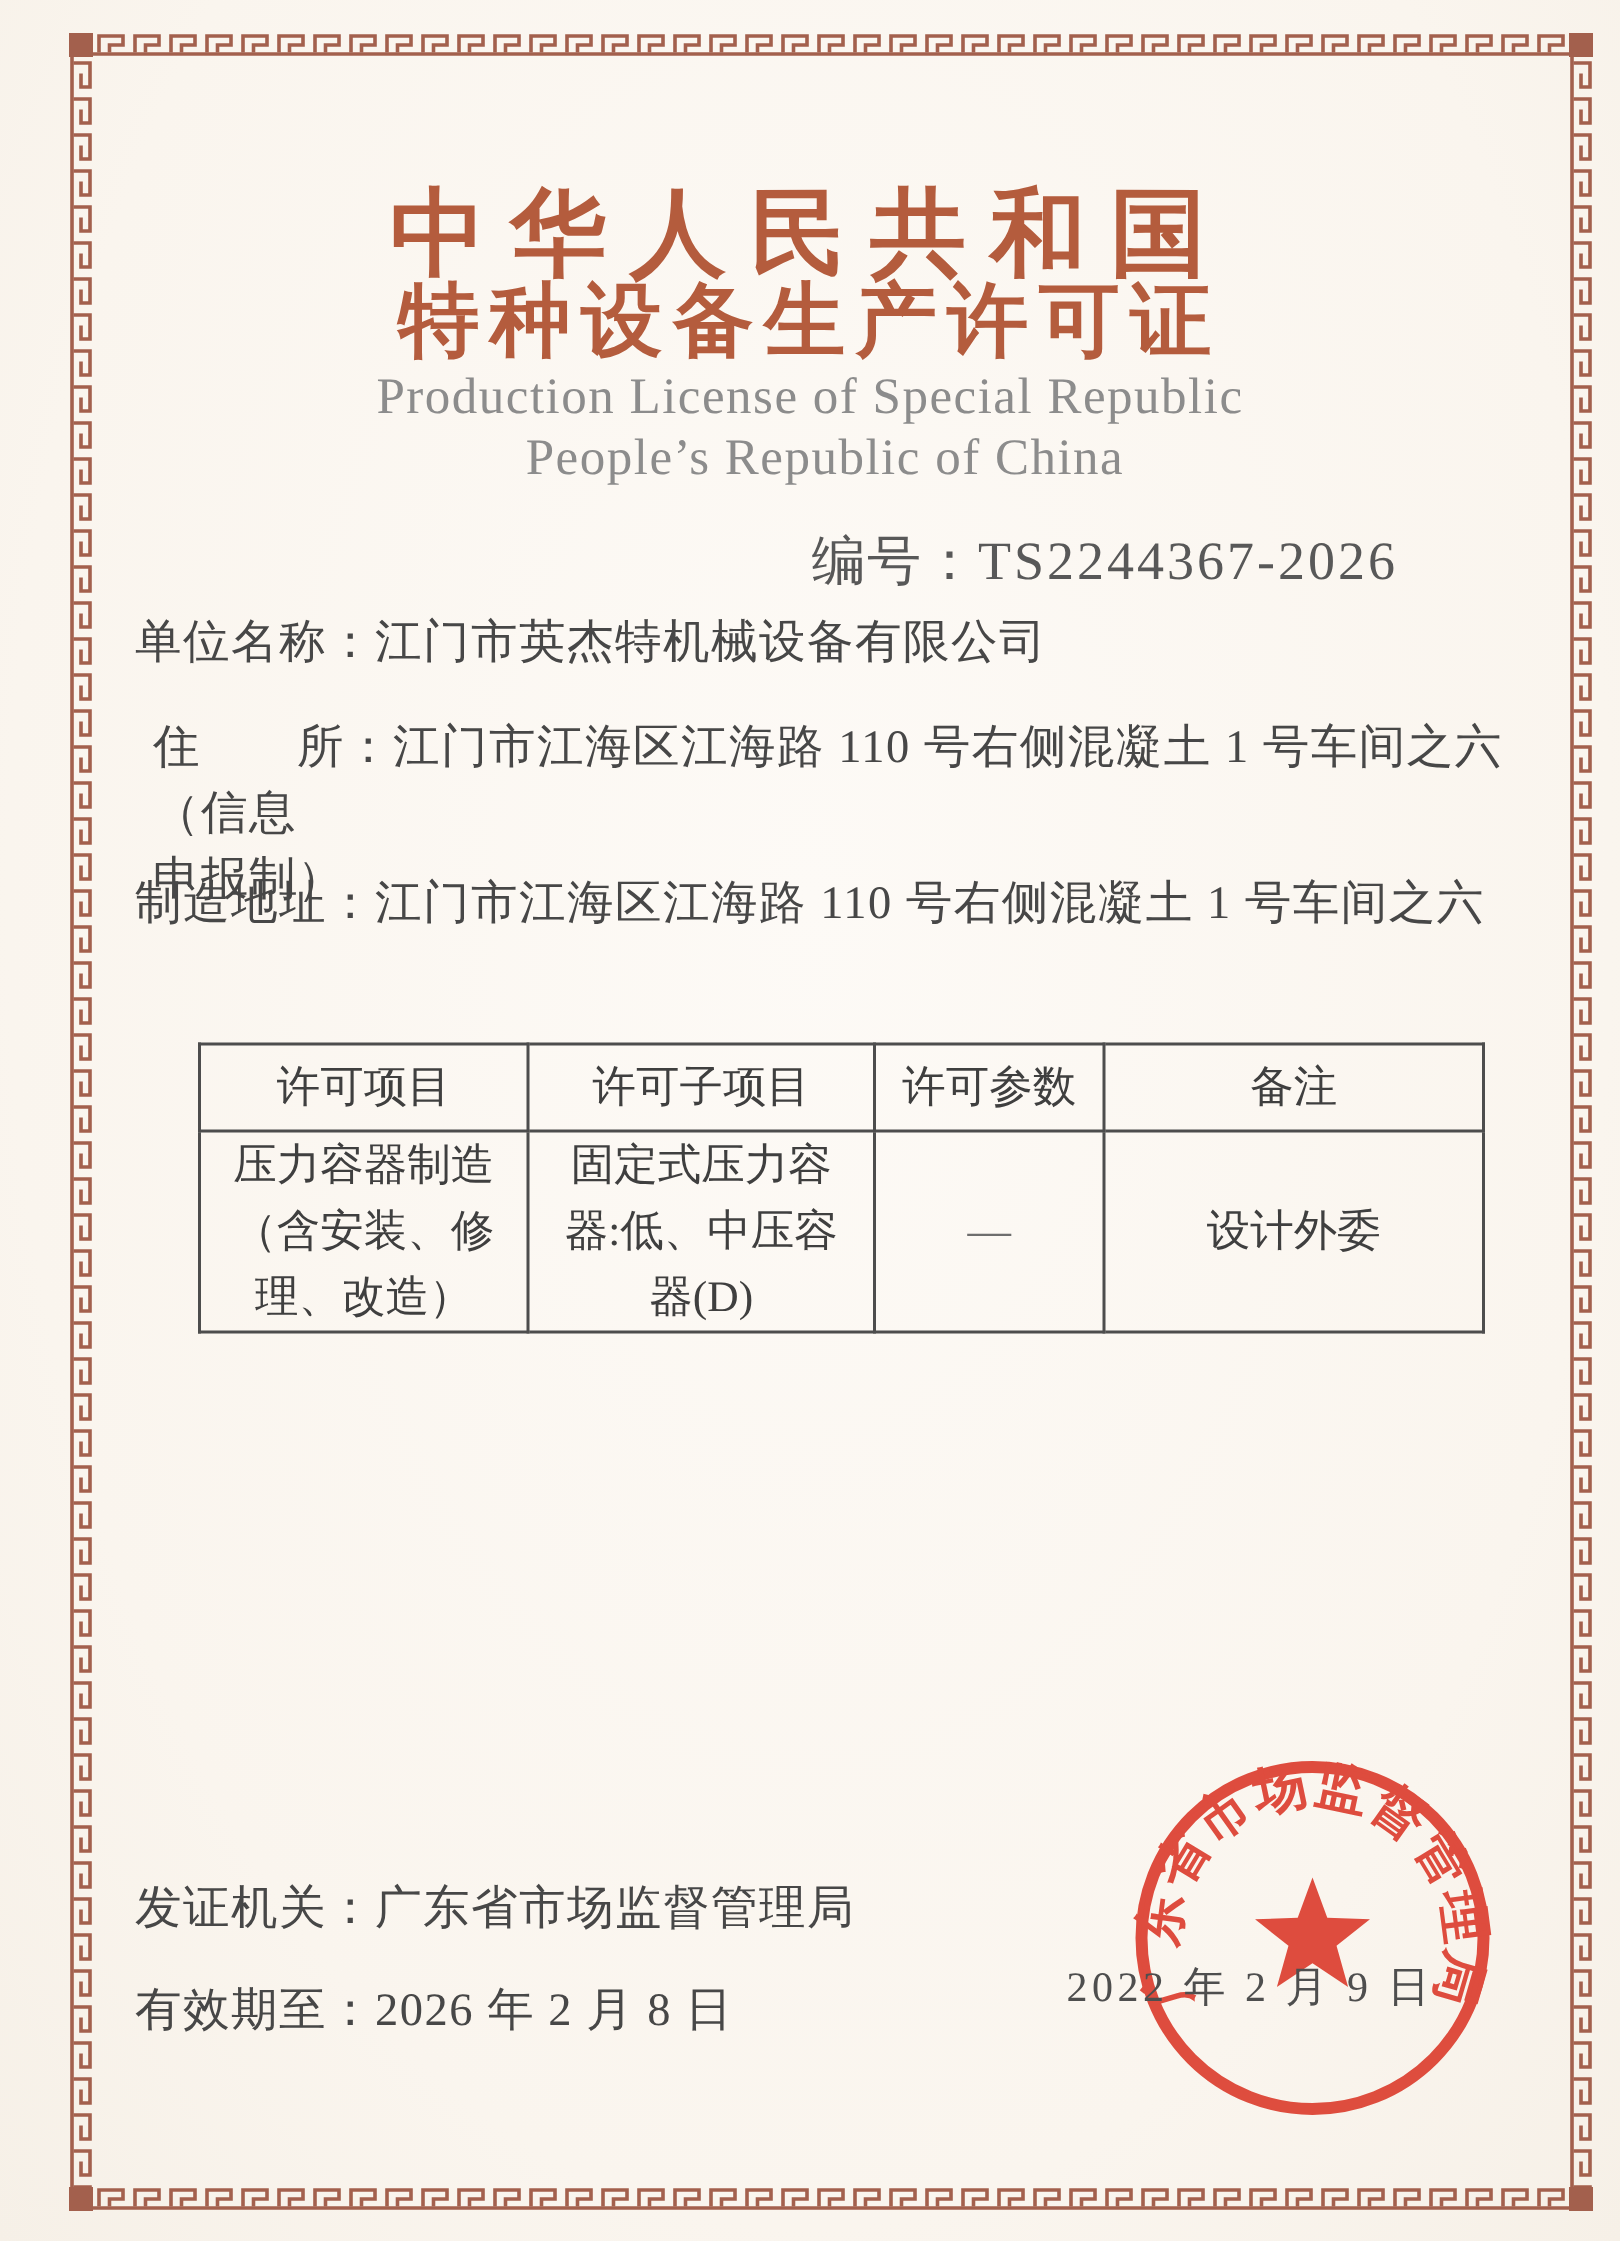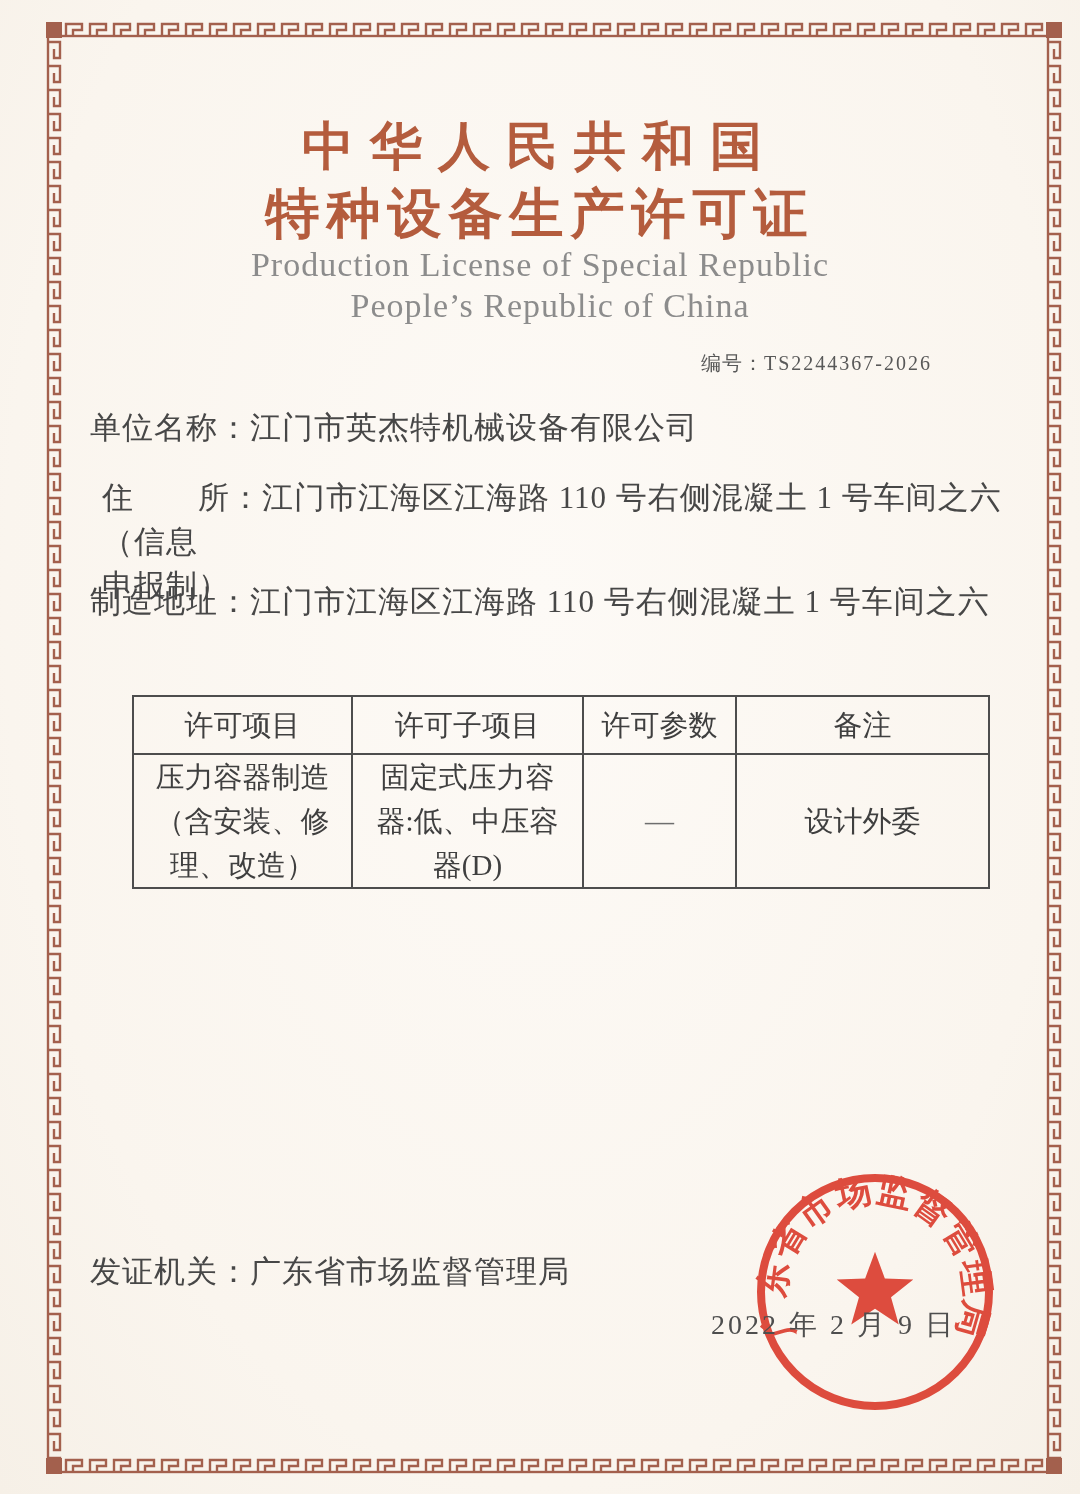--- a/index.html
+++ b/index.html
@@ -13,32 +13,32 @@
     color:#474747;
     overflow:hidden;
   }
   .abs{position:absolute;}
   .border-svg{position:absolute;left:0;top:0;width:1080px;height:1494px;pointer-events:none;}
 
   .title-cn{
     left:0;right:0;text-align:center;
     color:#b45c3d;font-weight:bold;
   }
-  .title-cn.t1{top:112px;font-size:52px;letter-spacing:16px;}
+  .title-cn.t1{top:112px;font-size:64px;letter-spacing:16px;}
   .title-cn.t2{top:178px;font-size:54px;letter-spacing:7px;}
   .title-en{
     left:0;right:0;text-align:center;
     color:#8c8c8c;font-size:34px;letter-spacing:1px;
   }
   .title-en.e1{top:246px;}
   .title-en.e2{top:287px;padding-left:20px;}
 
   .license-no{
     top:350px;right:148px;
-    font-size:20px;color:#585858;letter-spacing:1px;
+    font-size:36px;color:#585858;letter-spacing:1px;
   }
   .license-no .val{letter-spacing:2px;}
 
   .field{
     left:90px;width:928px;
     font-size:31px;line-height:44px;color:#474747;letter-spacing:1px;
   }
   .field .val{white-space:pre-line;}
   .f-unit{top:406px;}
   .f-addr{top:476px;margin-left:12px;}
@@ -156,20 +156,23 @@
         <td class="dash">—</td>
         <td>设计外委</td>
       </tr>
     </tbody>
   </table>
 
   <div class="abs field f-issuer">
     <span class="lbl">发证机关：</span><span class="val">广东省市场监督管理局</span>
   </div>
 
+  <div class="abs field f-valid">
+    <span class="lbl">有效期至：</span><span class="val">2026 年 2 月 8 日</span>
+  </div>
 
   <div class="abs stamp-wrap">
     <svg viewBox="-130 -130 260 260" width="260" height="260" aria-hidden="true">
       <g opacity="0.88">
         <circle r="114" fill="none" stroke="#da3526" stroke-width="8"></circle>
         <polygon fill="#da3526" transform="scale(1.12)" points="0,-36 8.8,-12.1 34.2,-11.1 14.3,4.6 21.2,29.1 0,15 -21.2,29.1 -14.3,4.6 -34.2,-11.1 -8.8,-12.1"></polygon>
         <defs>
           <path id="seal-arc" d="M -77.9 45 A 90 90 0 1 1 77.9 45" fill="none"></path>
         </defs>
         <text font-size="35" fill="#da3526" letter-spacing="2" font-family="Liberation Serif, serif" font-weight="bold">

